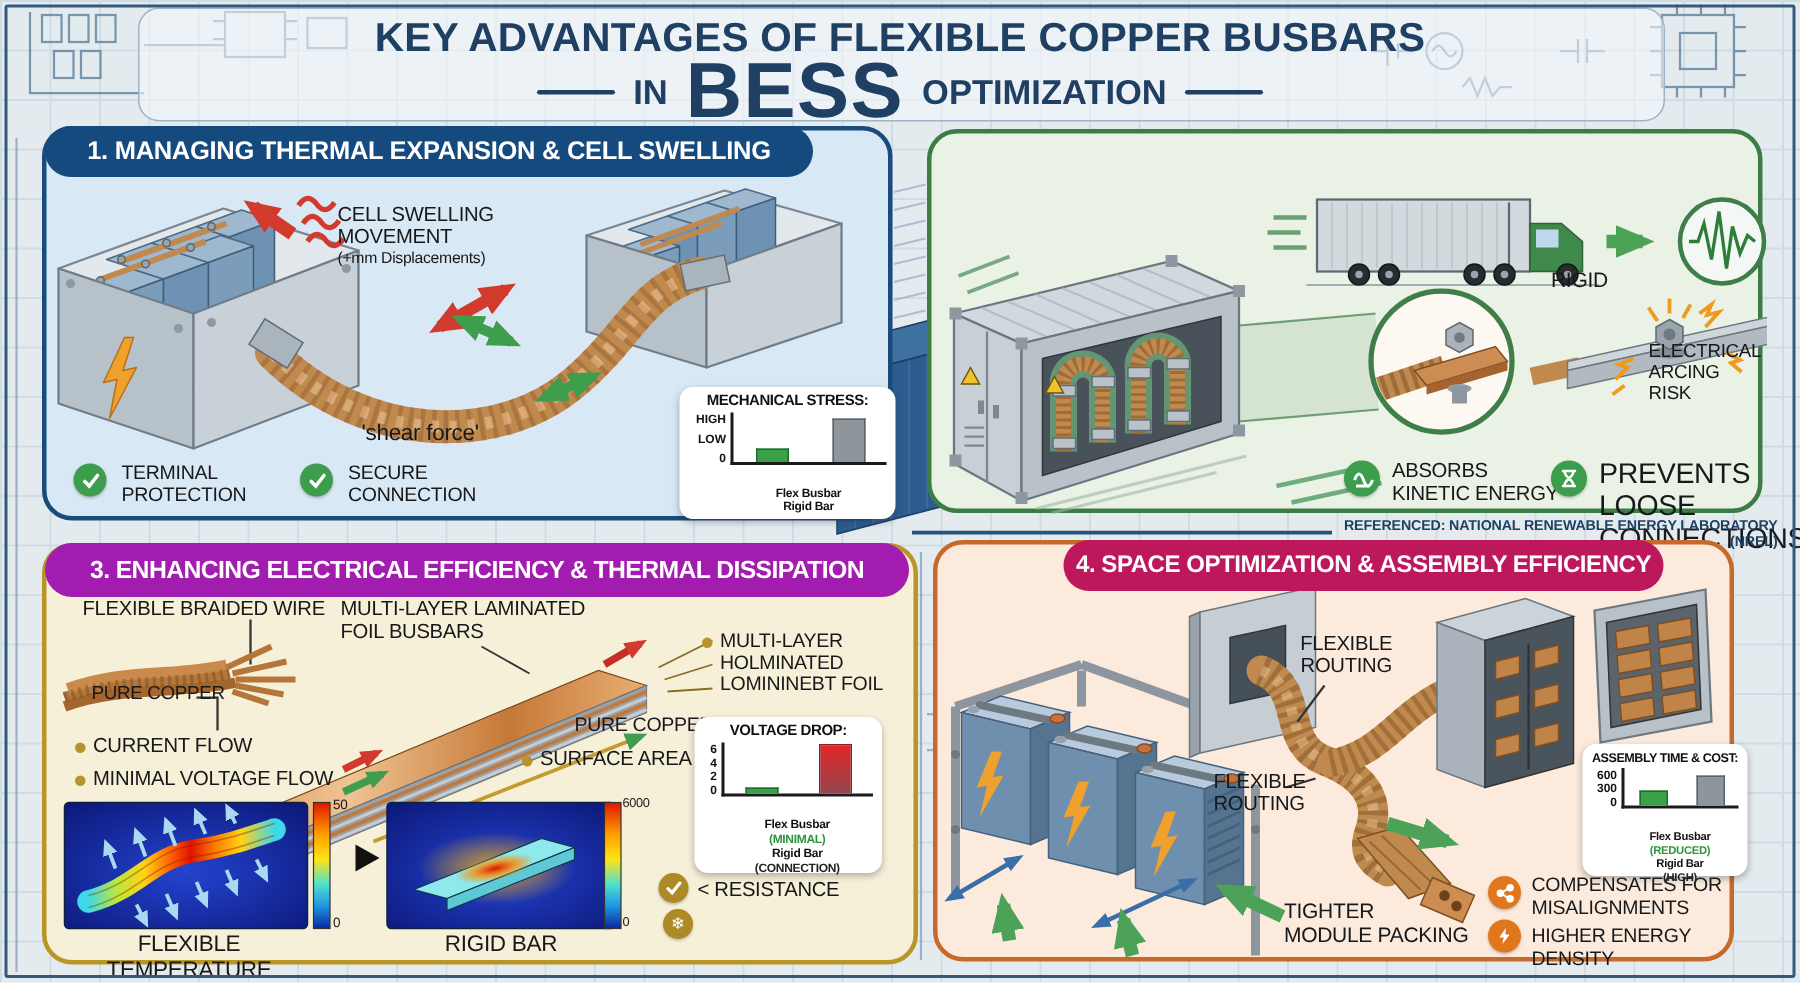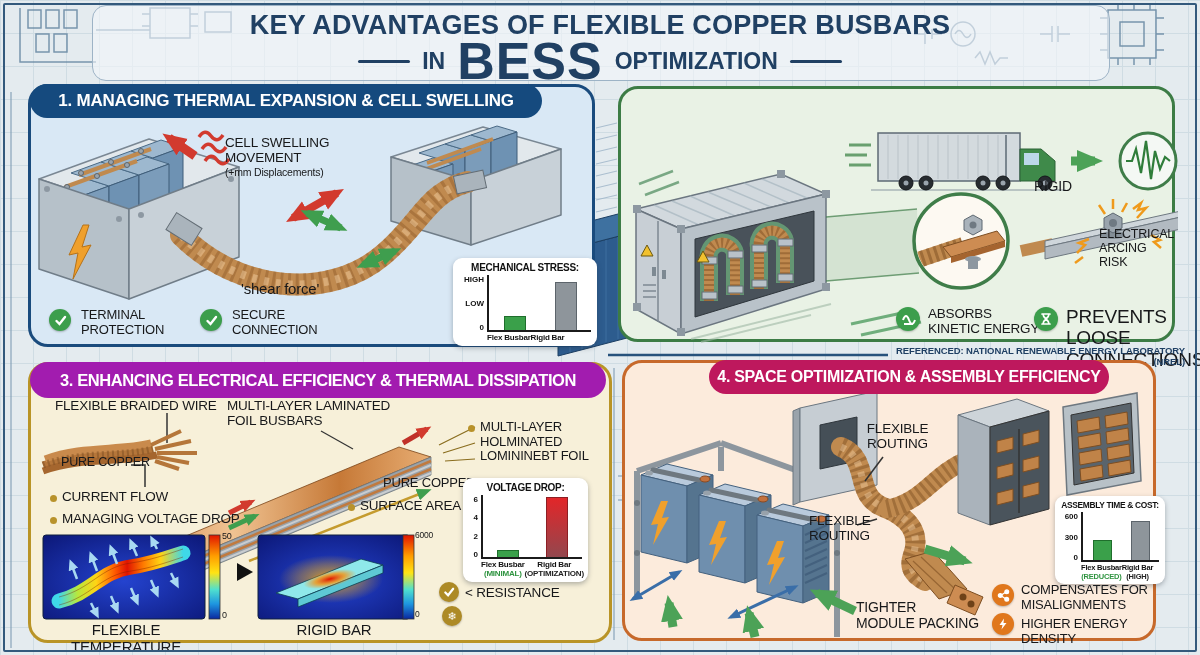--- a/index.html
+++ b/index.html
@@ -37,21 +37,21 @@
   .c-title{font-size:10px;font-weight:800;text-align:center;color:#111;letter-spacing:-.3px;white-space:nowrap;}
   .c-body{flex:1;display:flex;margin-top:2px;}
   .c-y{display:flex;flex-direction:column;justify-content:space-between;align-items:flex-end;
     font-size:8px;font-weight:800;padding-right:3px;color:#111;box-sizing:border-box;}
   .c-plot{flex:1;border-left:2px solid #1b1b1b;border-bottom:2px solid #1b1b1b;display:flex;
     align-items:flex-end;justify-content:space-around;}
   .c-bar{width:22px;box-sizing:border-box;}
   .bar-green{background:#3aa04a;border:1px solid #1f6e2c;border-bottom:none;}
   .bar-gray{background:#8e959b;border:1px solid #5c646b;border-bottom:none;}
   .bar-red{background:linear-gradient(#e22629,#93474e);border:1px solid #8c1f24;border-bottom:none;}
-  .c-x{display:flex;justify-content:flex-start;box-sizing:border-box;margin-top:1px;}
+  .c-x{display:flex;justify-content:flex-start;box-sizing:border-box;margin-top:14px;flex-direction:column;}
   .c-xcell{display:flex;flex-direction:column;align-items:center;font-size:8px;font-weight:800;
     line-height:1.2;color:#111;letter-spacing:-.2px;white-space:nowrap;}
   .note-green{color:#2f9440;}  .note-dark{color:#222;}
   .reference{position:absolute;left:880px;top:345px;width:305px;text-align:right;font-size:9.5px;
     font-weight:800;color:#1f3f63;z-index:2;letter-spacing:-.1px;}
 </style>
 </head>
 <body>
 
 <div class="page">
@@ -499,21 +499,21 @@
   <span class="dot" style="left:437px;top:60px"></span>
   <div class="lbl" style="left:449px;top:55px;font-size:13px">MULTI-LAYER
 HOLMINATED
 LOMININEBT FOIL</div>
   <div class="lbl" style="left:352px;top:111px;font-size:13px">PURE COPPER</div>
   <span class="dot" style="left:317px;top:139px"></span>
   <div class="lbl" style="left:329px;top:133px;font-size:13.5px">SURFACE AREA</div>
   <span class="dot" style="left:19px;top:130px"></span>
   <div class="lbl" style="left:31px;top:124px;font-size:13.5px">CURRENT FLOW</div>
   <span class="dot" style="left:19px;top:152px"></span>
-  <div class="lbl" style="left:31px;top:146px;font-size:13.5px">MANAGING VOLTAGE DROP</div>
+  <div class="lbl" style="left:31px;top:146px;font-size:13.5px">MINIMAL VOLTAGE FLOW</div>
 
   <div class="lbl" style="left:191px;top:166px;font-size:9px">50</div>
   <div class="lbl" style="left:191px;top:245px;font-size:9px">0</div>
   <div class="lbl" style="left:384px;top:166px;font-size:8.5px">6000</div>
   <div class="lbl" style="left:384px;top:245px;font-size:8.5px">0</div>
   <div class="lbl" style="left:5px;top:257px;width:180px;text-align:center;font-size:15px">FLEXIBLE TEMPERATURE</div>
   <div class="lbl" style="left:227px;top:257px;width:152px;text-align:center;font-size:15px">RIGID BAR</div>
 
   <div class="bcirc gold" style="left:408px;top:217px;width:20px;height:20px">
     <svg width="12" height="12" viewBox="0 0 13 13">
@@ -539,21 +539,21 @@
         <div class="c-bar bar-red" style="height: 96.9231%;"></div>
       </div>
     </div>
     <div class="c-x" style="padding-left:12px">
       <span class="c-xcell">
             <span>Flex Busbar</span>
             <span class="note-green">(MINIMAL)</span>
           </span>
       <span class="c-xcell">
             <span>Rigid Bar</span>
-            <span class="note-dark">(OPTIMIZATION)</span>
+            <span class="note-dark">(CONNECTION)</span>
           </span>
     </div>
   </div>
 </section>
 
 <section class="panel p4">
   <div class="pill" style="left:84px;top:-3px;width:400px;height:34px;background:#be185d;font-size:16px;letter-spacing:-.3px">4. SPACE OPTIMIZATION &amp; ASSEMBLY EFFICIENCY</div>
 
   <svg class="art" width="534" height="281" viewBox="0 0 534 281">
 

